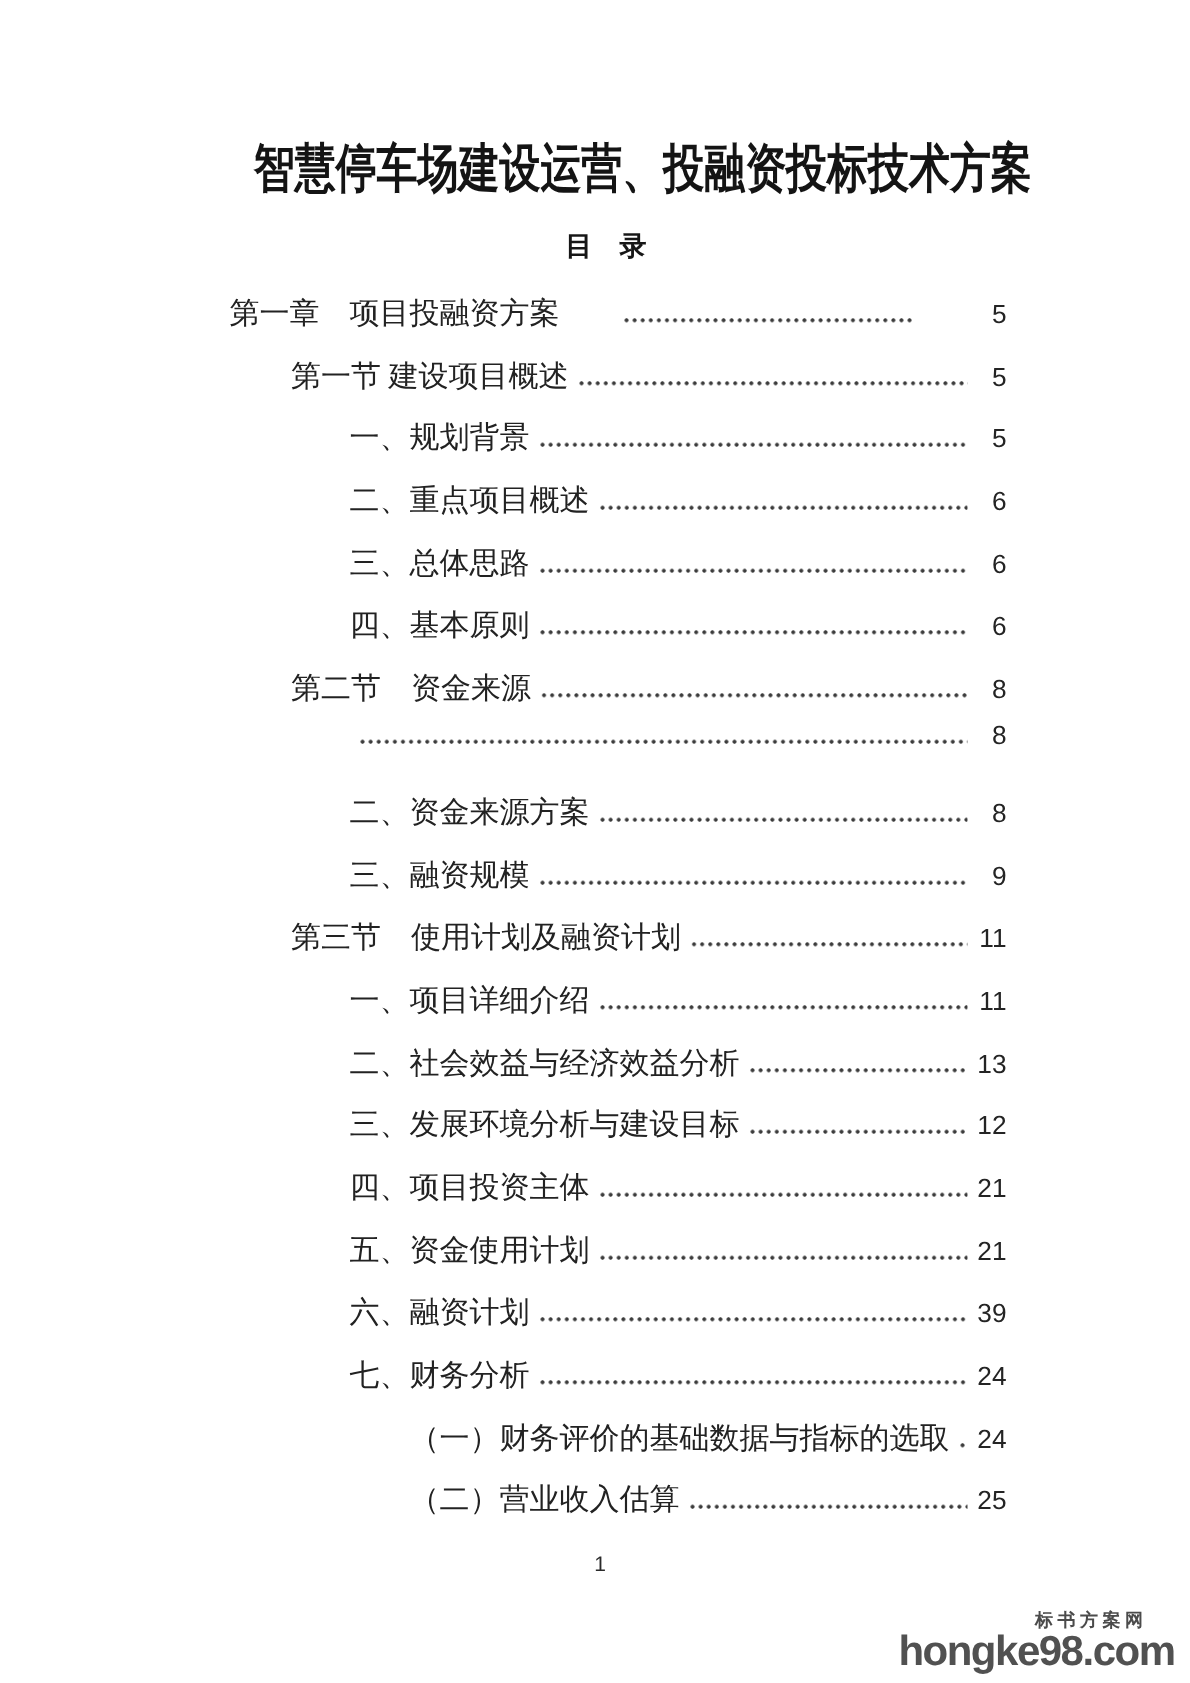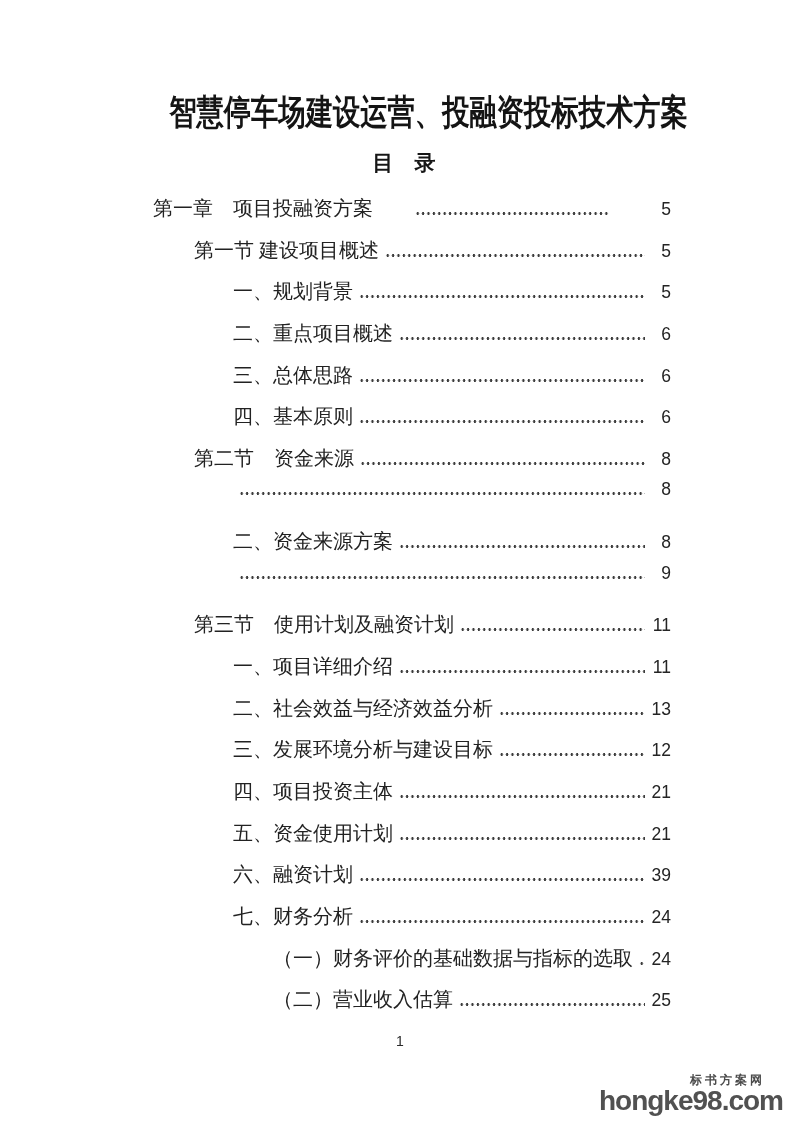--- a/index.html
+++ b/index.html
@@ -29,21 +29,21 @@
     transform:scaleX(0.78);     
     transform-origin:center;
     color:#141414;
   }
 
   
   .toc-heading {
     margin-top:8px;
     padding-left:15px;
     text-align:center;
-    font-size:21px;
+    font-size:18px;
     font-weight:bold;
     line-height:32px;
     color:#161616;
     white-space:nowrap;
   }
 
   
   .toc {
     margin-top:9px;
     padding-right:122px;        
@@ -169,20 +169,21 @@
       <div class="toc-row lv2">
     <span class="toc-dots"></span>
     <span class="toc-page">8</span>
   </div>
       <div class="toc-row lv2">
     <span class="toc-label">二、资金来源方案</span>
     <span class="toc-dots"></span>
     <span class="toc-page">8</span>
   </div>
       <div class="toc-row lv2">
+    <span class="toc-label">三、融资规模</span>
     <span class="toc-dots"></span>
     <span class="toc-page">9</span>
   </div>
       <div class="toc-row lv1">
     <span class="toc-label">第三节　使用计划及融资计划</span>
     <span class="toc-dots"></span>
     <span class="toc-page">11</span>
   </div>
       <div class="toc-row lv2">
     <span class="toc-label">一、项目详细介绍</span>

